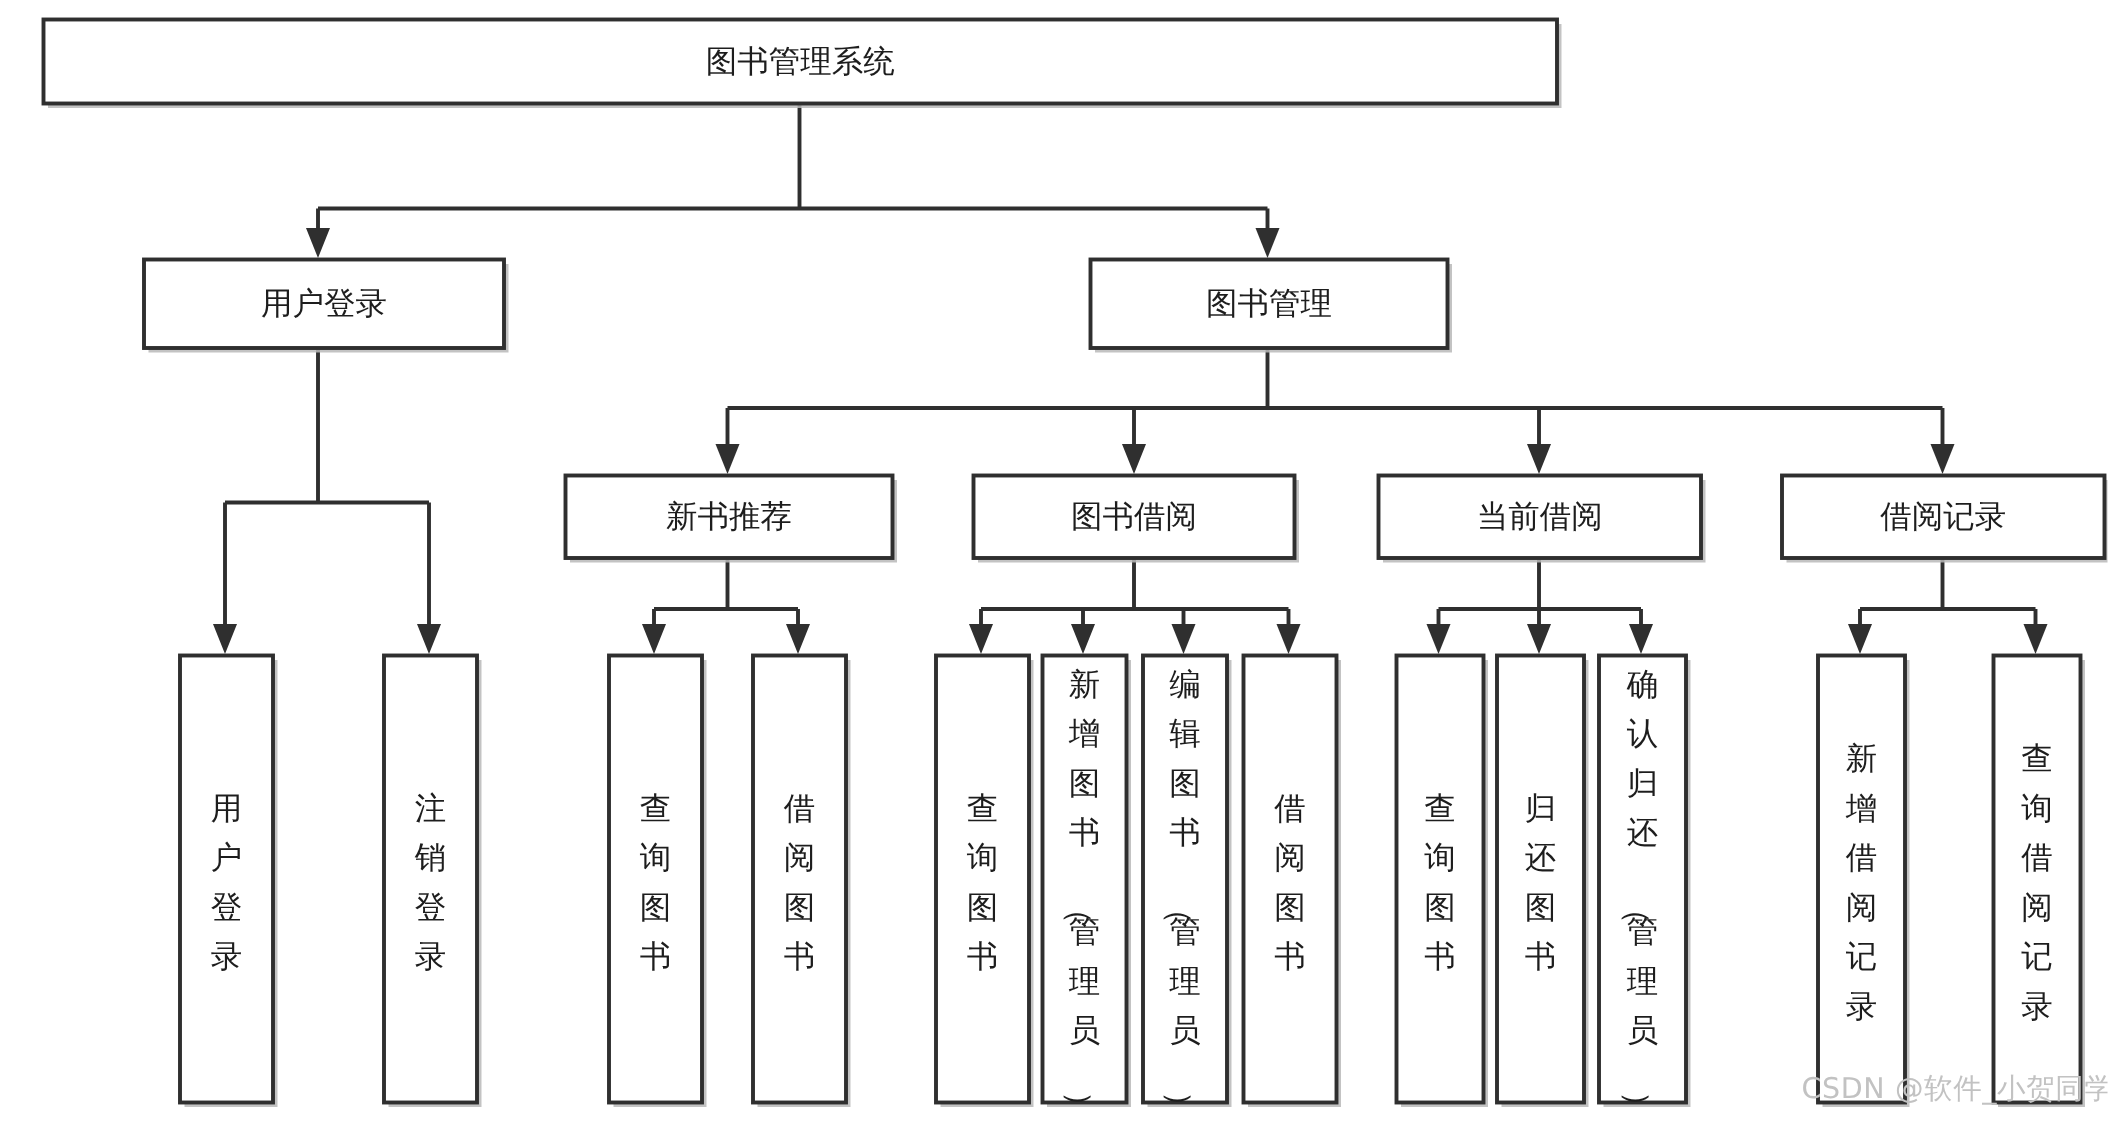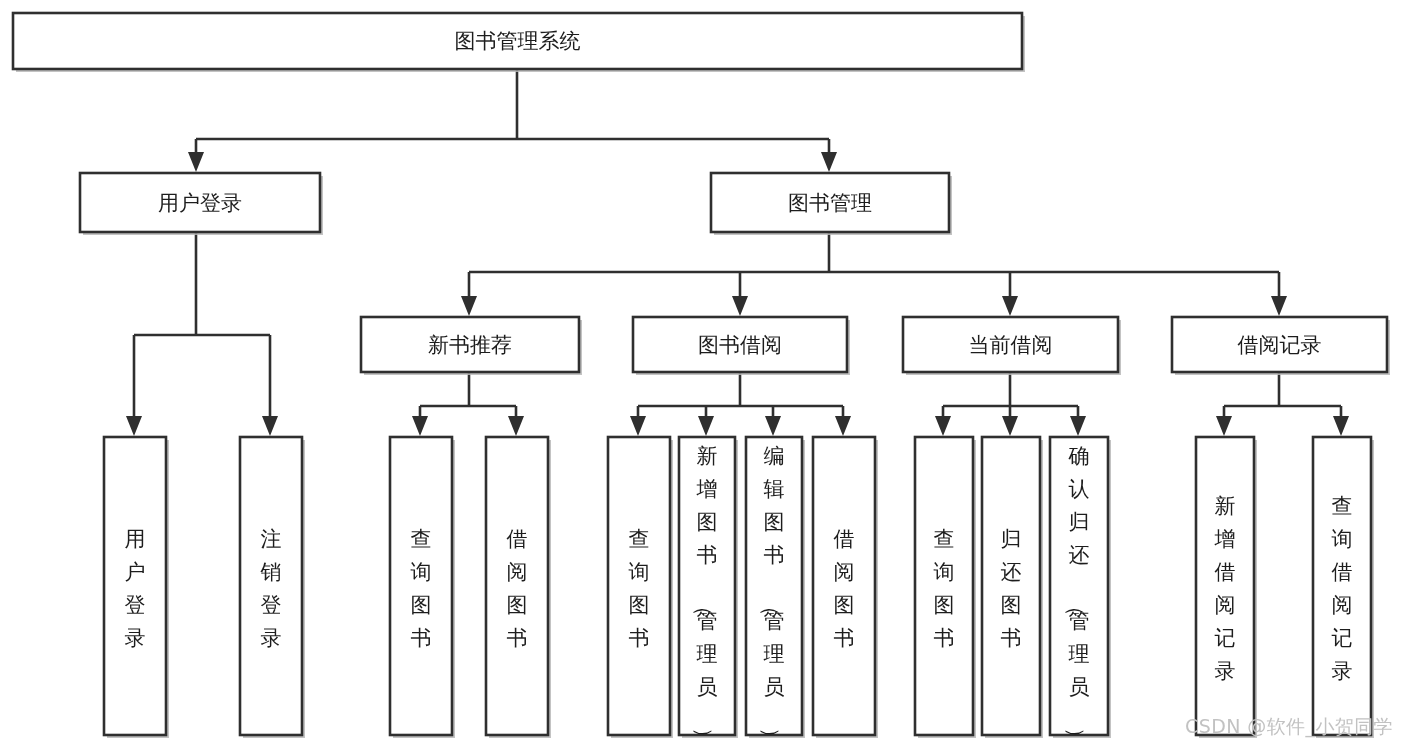--- a/index.html
+++ b/index.html
@@ -12,20 +12,21 @@
     width: 1405px;
     height: 747px;
     font-family: "DejaVu Sans", "Liberation Sans", sans-serif;
     overflow: hidden;
   }
   #diagram-root {
     position: relative;
     width: 1384px;
     height: 747px;
     background: #ffffff;
+    margin-left: 16px;
   }
   svg#diagram-svg {
     position: absolute;
     left: 0;
     top: 0;
     width: 1405px;
     height: 747px;
     display: block;
   }
   .node-box {

